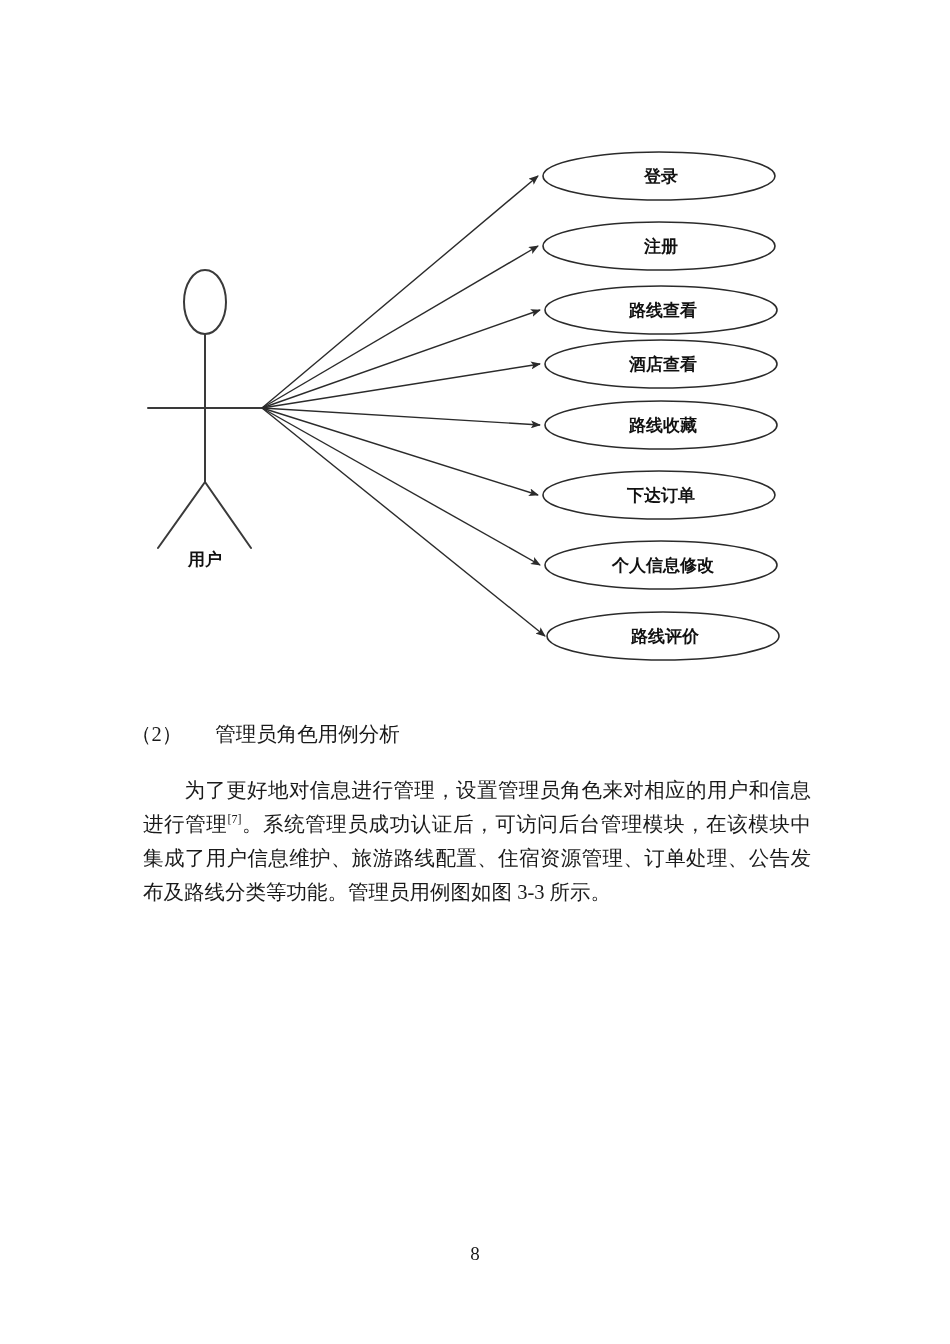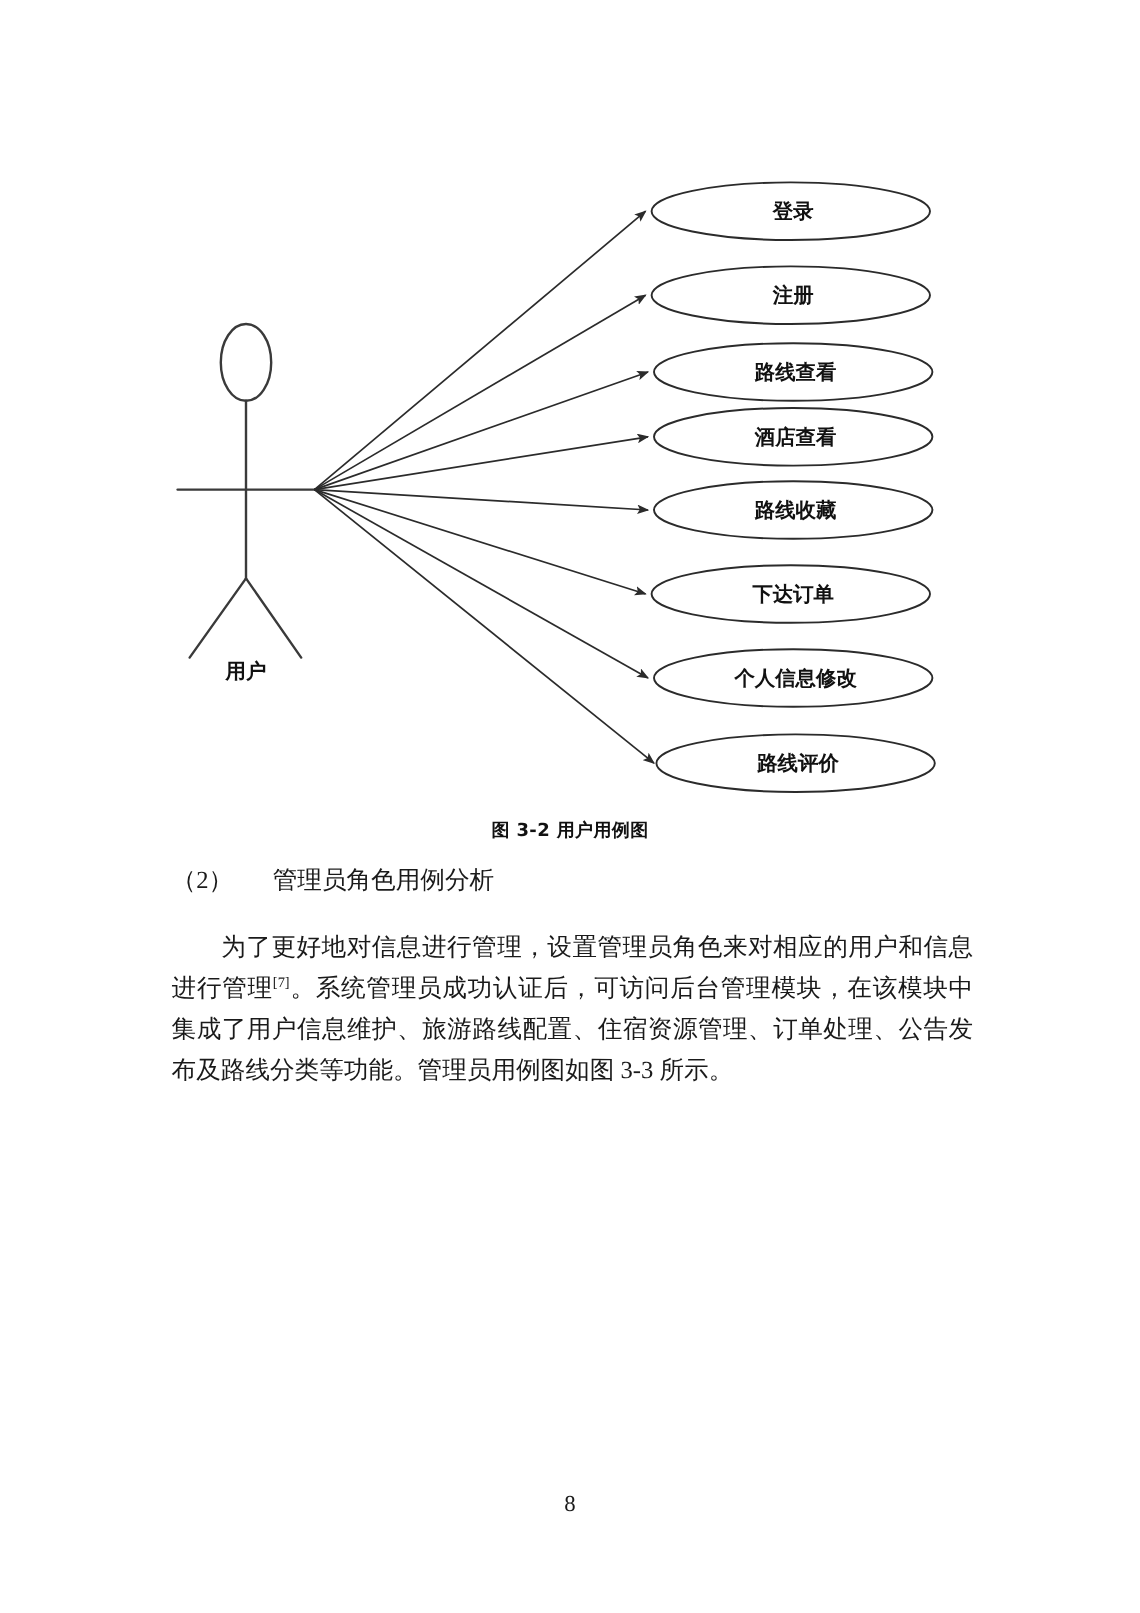--- a/index.html
+++ b/index.html
@@ -84,21 +84,21 @@
     font-family: "DejaVu Sans", "Liberation Sans", sans-serif;
     font-size: 15px;
     font-weight: bold;
     color: #111111;
     letter-spacing: 0.3px;
   }
 
   
   .heading2 {
     position: absolute;
-    left: 143px;
+    left: 131px;
     top: 718px;
     width: 680px;
     font-size: 20.5px;
     line-height: 32px;
     color: #1a1a1a;
     white-space: pre;
   }
 
   .para {
     position: absolute;
@@ -193,21 +193,20 @@
         <ellipse class="ell" cx="661" cy="445" rx="116" ry="24"></ellipse>
         <text class="uc-label" x="663" y="446">个人信息修改</text>
       </g>
       <g>
         <ellipse class="ell" cx="663" cy="516" rx="116" ry="24"></ellipse>
         <text class="uc-label" x="665" y="517">路线评价</text>
       </g>
     </svg>
   </div>
 
-  <div class="caption">图 3-2 用户用例图</div>
 
   <div class="heading2"><span>（2）</span><span style="display:inline-block;width:33px"></span><span>管理员角色用例分析</span></div>
 
   <p class="para"><span class="indent"></span><span>为了更好地对信息进行管理，设置管理员角色来对相应的用户和信息进行管理</span><sup>[7]</sup><span>。系统管理员成功认证后，可访问后台管理模块，在该模块中集成了用户信息维护、旅游路线配置、住宿资源管理、订单处理、公告发布及路线分类等功能。管理员用例图如图 3-3 所示。</span></p>
 
   <div class="page-number">8</div>
 
 </div>
 
 </body></html>

